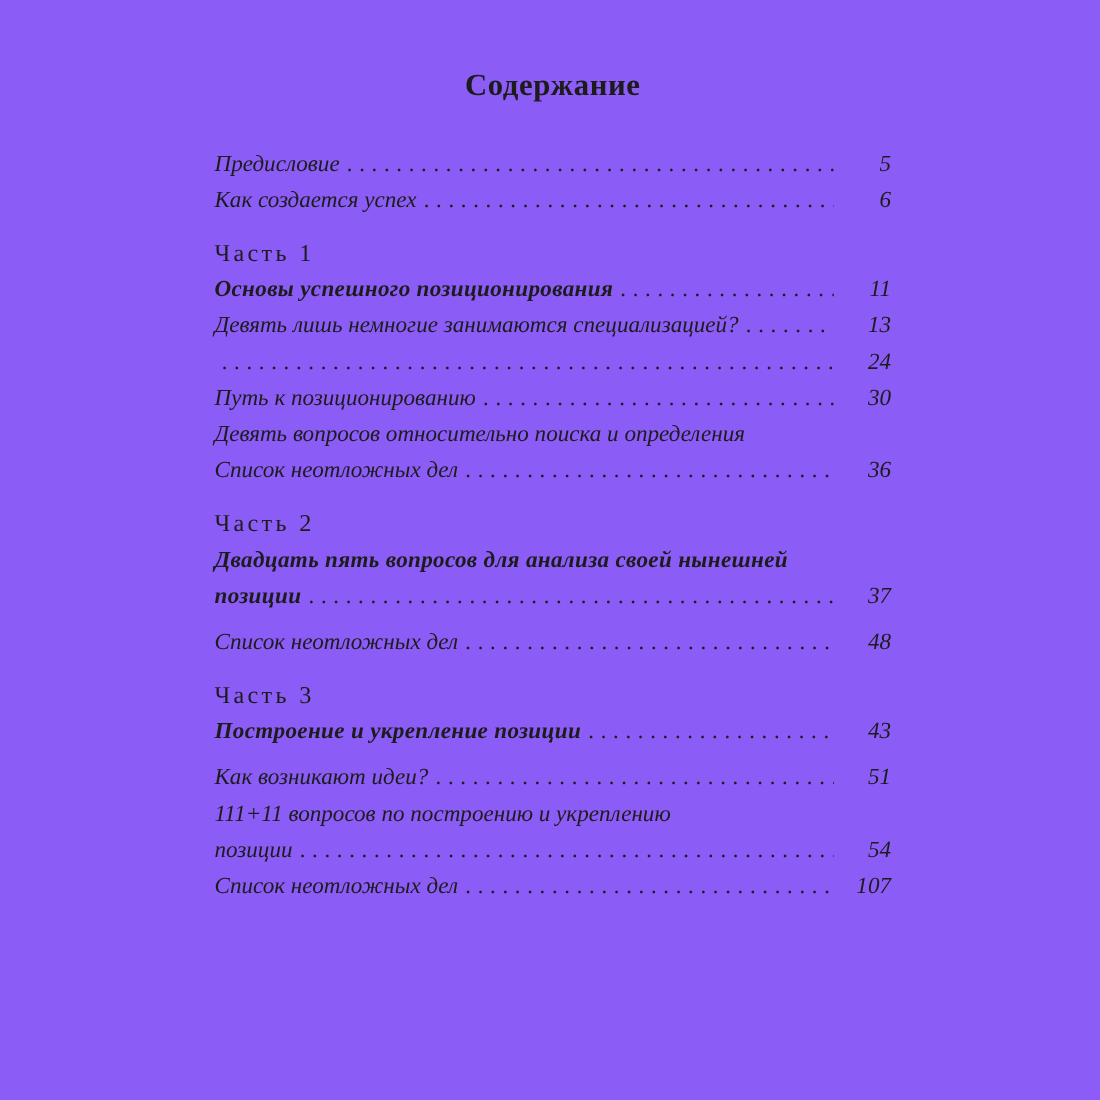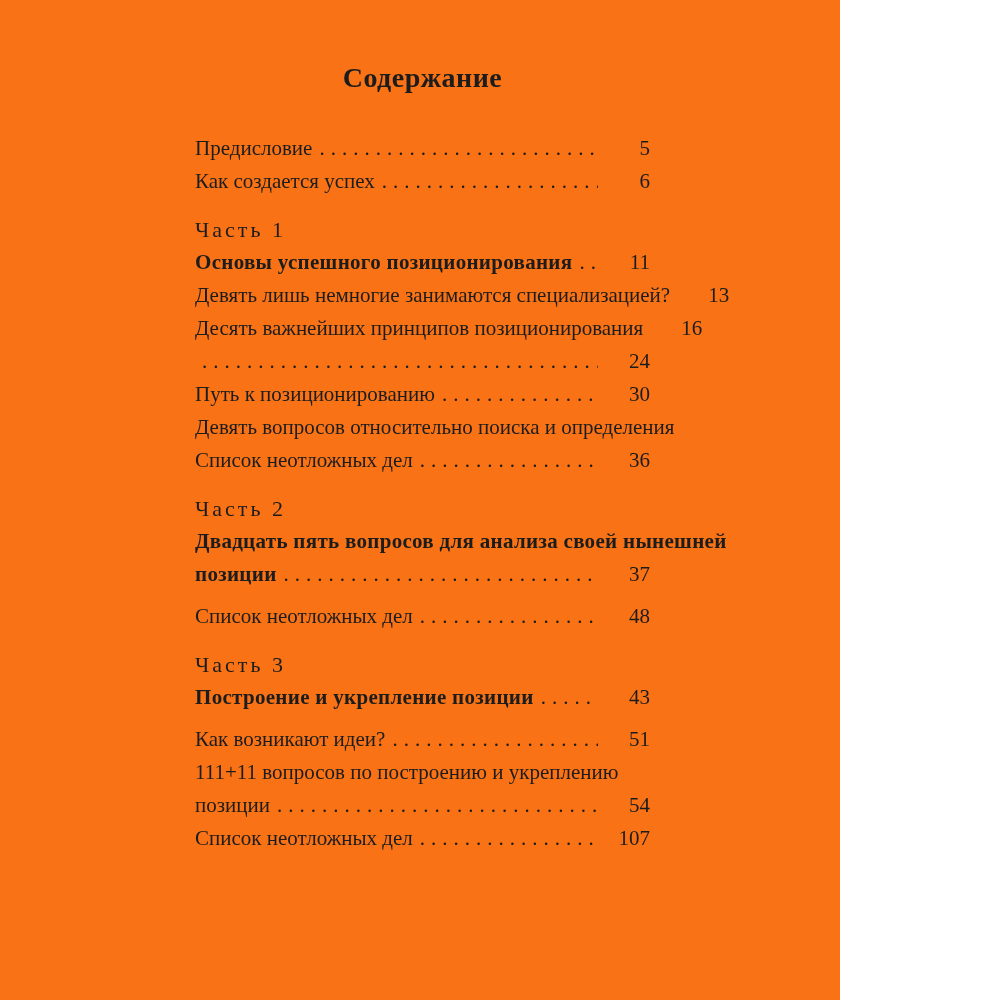--- a/index.html
+++ b/index.html
@@ -2,24 +2,24 @@
 <html><head>
 <meta charset="utf-8">
 <style>
   html, body {
     margin: 0;
     padding: 0;
     background: #ffffff;
   }
   .book-page {
     position: relative;
-    width: 840px;
+    width: 1000px;
     height: 1000px;
     box-sizing: border-box;
-    background: #f97316;
+    background: #8b5cf6;
     color: #1c1c1c;
     font-family: "Liberation Serif", "DejaVu Serif", serif;
     padding: 62px 190px 0 195px;
     overflow: hidden;
   }
   .page-title {
     text-align: center;
     font-size: 28px;
     font-weight: 700;
     letter-spacing: 0.5px;
@@ -35,20 +35,21 @@
     font-weight: 400;
     font-size: 22px;
     letter-spacing: 3px;
     line-height: 33px;
   }
   .toc-row {
     display: flex;
     align-items: baseline;
     font-size: 21px;
     line-height: 33px;
+    font-style: italic;
   }
   .toc-row .label {
     white-space: nowrap;
   }
   .toc-row.bold .label {
     font-weight: 700;
     letter-spacing: 0.3px;
   }
   .toc-row.indent {
     padding-left: 30px;
@@ -100,25 +101,20 @@
           <span class="label">Основы успешного позиционирования</span>
           <span class="dots"></span>
           <span class="pagenum">11</span>
         </div>
         <div class="toc-row">
           <span class="label">Девять лишь немногие занимаются специализацией?</span>
           <span class="dots"></span>
           <span class="pagenum">13</span>
         </div>
         <div class="toc-row">
-          <span class="label">Десять важнейших принципов позиционирования</span>
-          <span class="dots"></span>
-          <span class="pagenum">16</span>
-        </div>
-        <div class="toc-row">
           <span class="dots"></span>
           <span class="pagenum">24</span>
         </div>
         <div class="toc-row">
           <span class="label">Путь к позиционированию</span>
           <span class="dots"></span>
           <span class="pagenum">30</span>
         </div>
         <div class="toc-row">
           <span class="label">Девять вопросов относительно поиска и определения</span>

